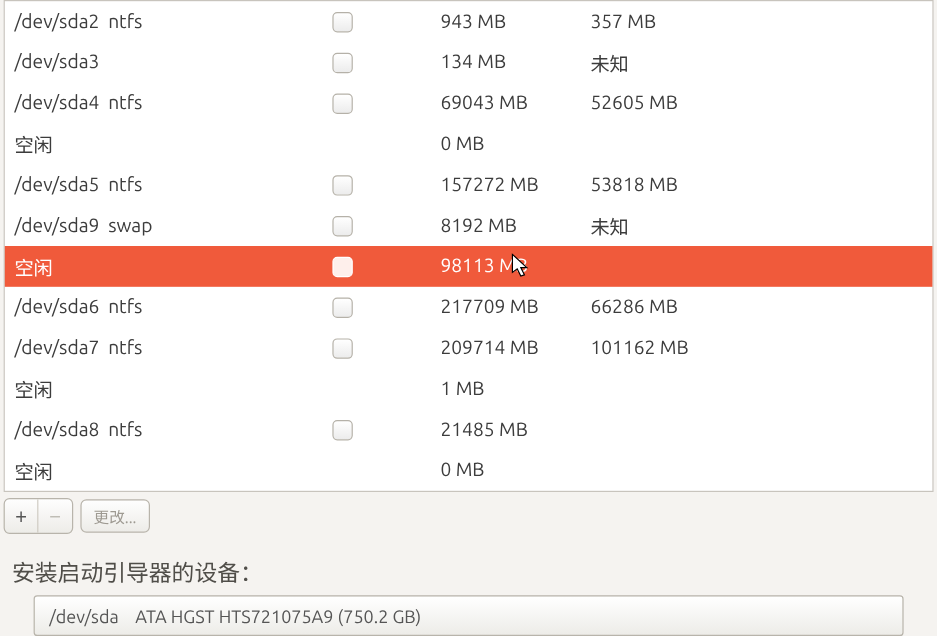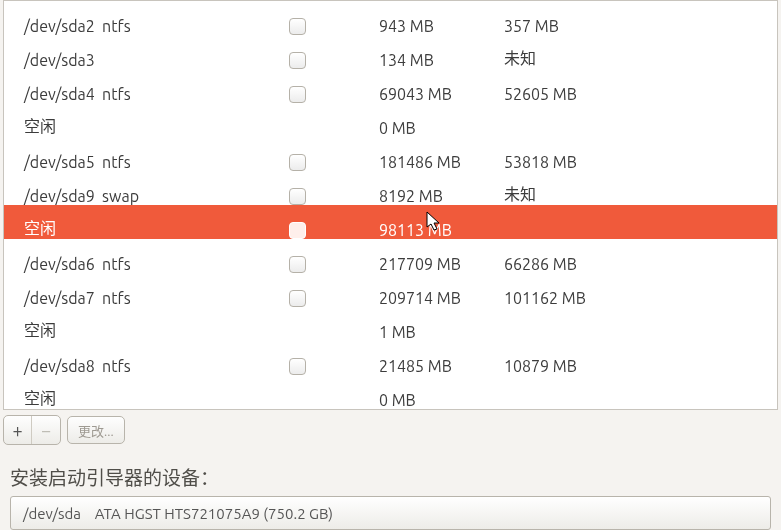--- a/index.html
+++ b/index.html
@@ -12,24 +12,24 @@
       height: 530px;
       overflow: hidden;
     }
     .partition-list {
       border: 1px solid #c8c4bd;
       background: #ffffff;
       margin: 0 3px;
     }
     .row {
       display: flex;
-      align-items: flex-end;
+      align-items: center;
       height: 34px;
       border-bottom: 0;
-      padding-left: 20px;
+      padding-left: 8px;
     }
     .row.selected {
       background: #f05a3b;
       color: #ffffff;
     }
     .col-device {
       width: 265px;
       white-space: pre;
     }
     .col-check {
@@ -93,21 +93,21 @@
       color: #9e9a92;
       font-size: 13px;
       cursor: pointer;
     }
     .label-bootloader {
       margin: 18px 10px 6px;
       font-size: 19px;
       color: #504e49;
     }
     .device-select {
-      margin: 0 10px;
+      margin: 0 28px;
       height: 34px;
       border: 1px solid #b8b4ab;
       border-radius: 3px;
       background: linear-gradient(#ffffff,#edece8);
       display: flex;
       align-items: center;
       padding: 0 12px;
       font-size: 15px;
       color: #555;
       white-space: pre;
@@ -152,21 +152,21 @@
       <div class="col-device">空闲</div>
       <div class="col-check"></div>
       <div class="col-size">0 MB</div>
       <div class="col-used"></div>
     </div>
     <div class="row">
       <div class="col-device">/dev/sda5  ntfs</div>
       <div class="col-check">
         <div class="checkbox"></div>
       </div>
-      <div class="col-size">181486 MB</div>
+      <div class="col-size">157272 MB</div>
       <div class="col-used">53818 MB</div>
     </div>
     <div class="row">
       <div class="col-device">/dev/sda9  swap</div>
       <div class="col-check">
         <div class="checkbox"></div>
       </div>
       <div class="col-size">8192 MB</div>
       <div class="col-used">未知</div>
     </div>
@@ -199,21 +199,20 @@
       <div class="col-check"></div>
       <div class="col-size">1 MB</div>
       <div class="col-used"></div>
     </div>
     <div class="row">
       <div class="col-device">/dev/sda8  ntfs</div>
       <div class="col-check">
         <div class="checkbox"></div>
       </div>
       <div class="col-size">21485 MB</div>
-      <div class="col-used">10879 MB</div>
     </div>
     <div class="row">
       <div class="col-device">空闲</div>
       <div class="col-check"></div>
       <div class="col-size">0 MB</div>
       <div class="col-used"></div>
     </div>
   </div>
 
 <div class="toolbar">

